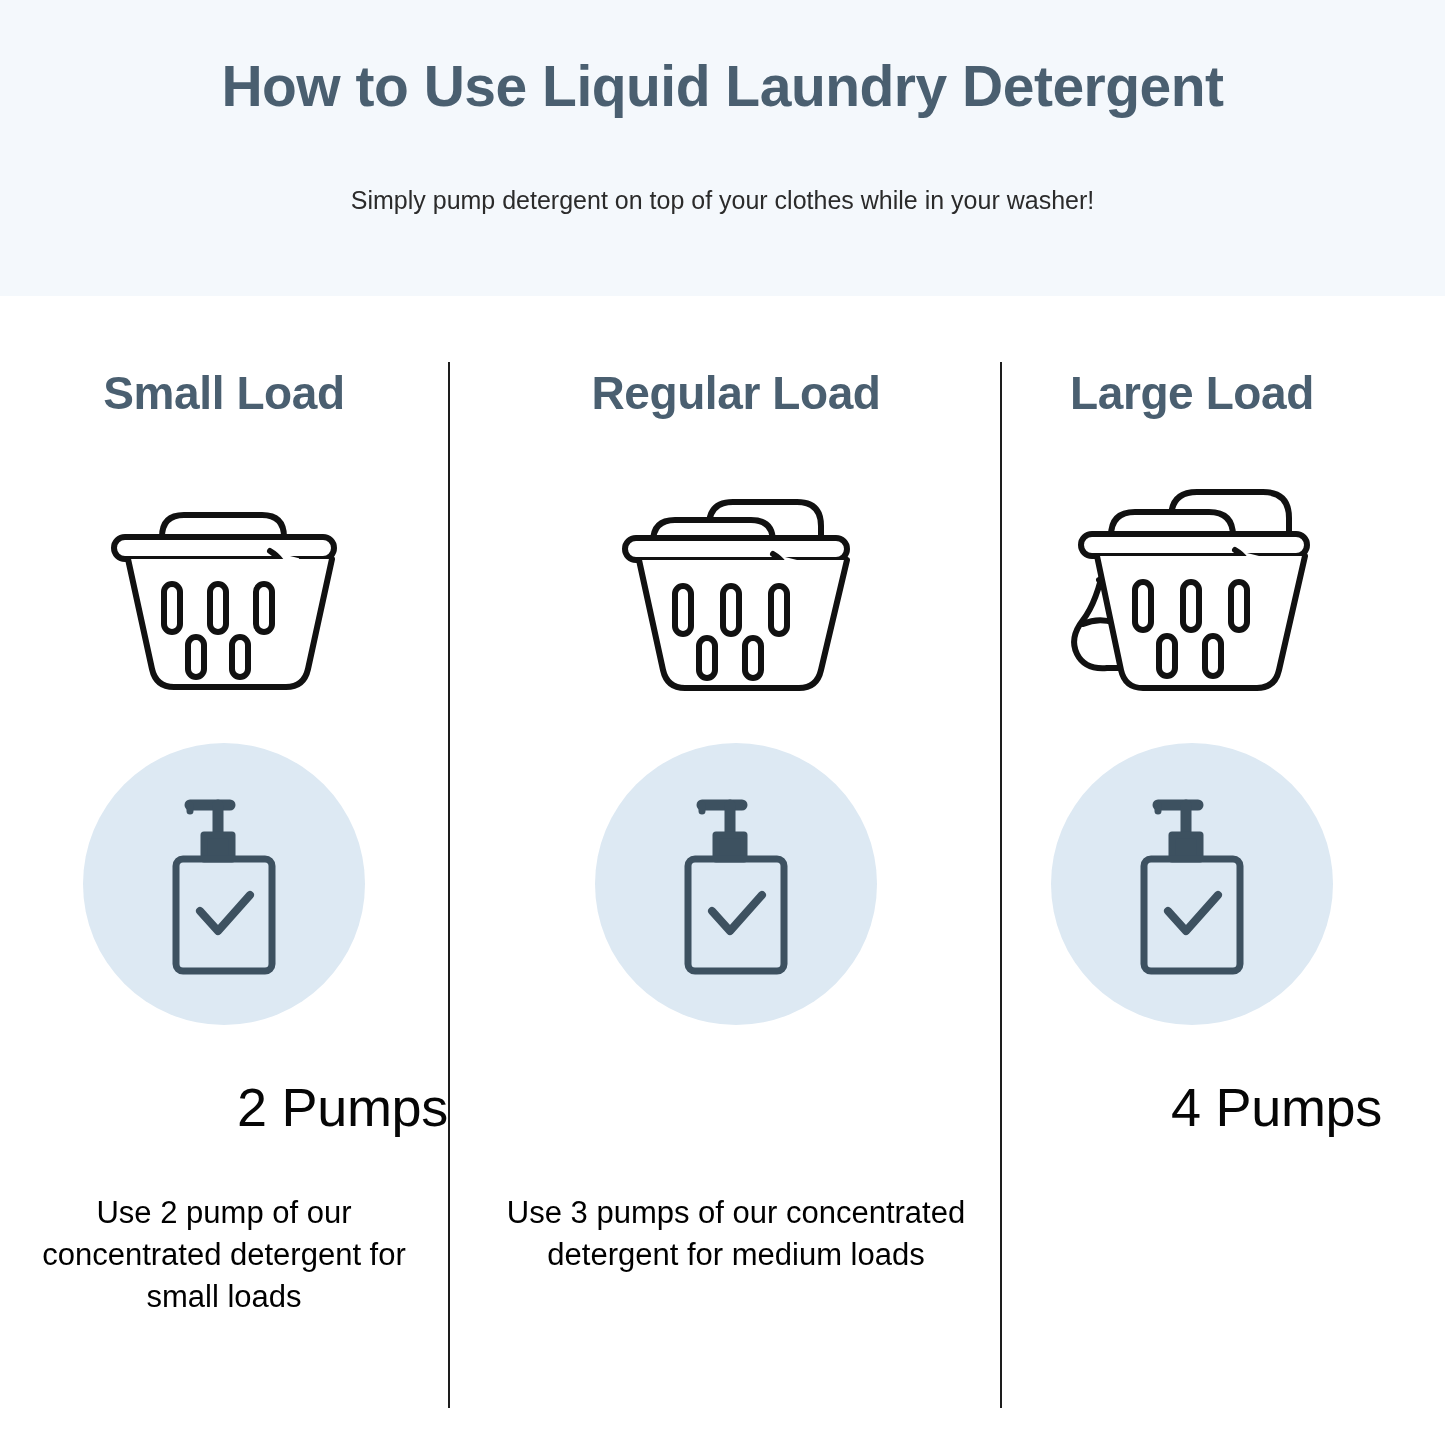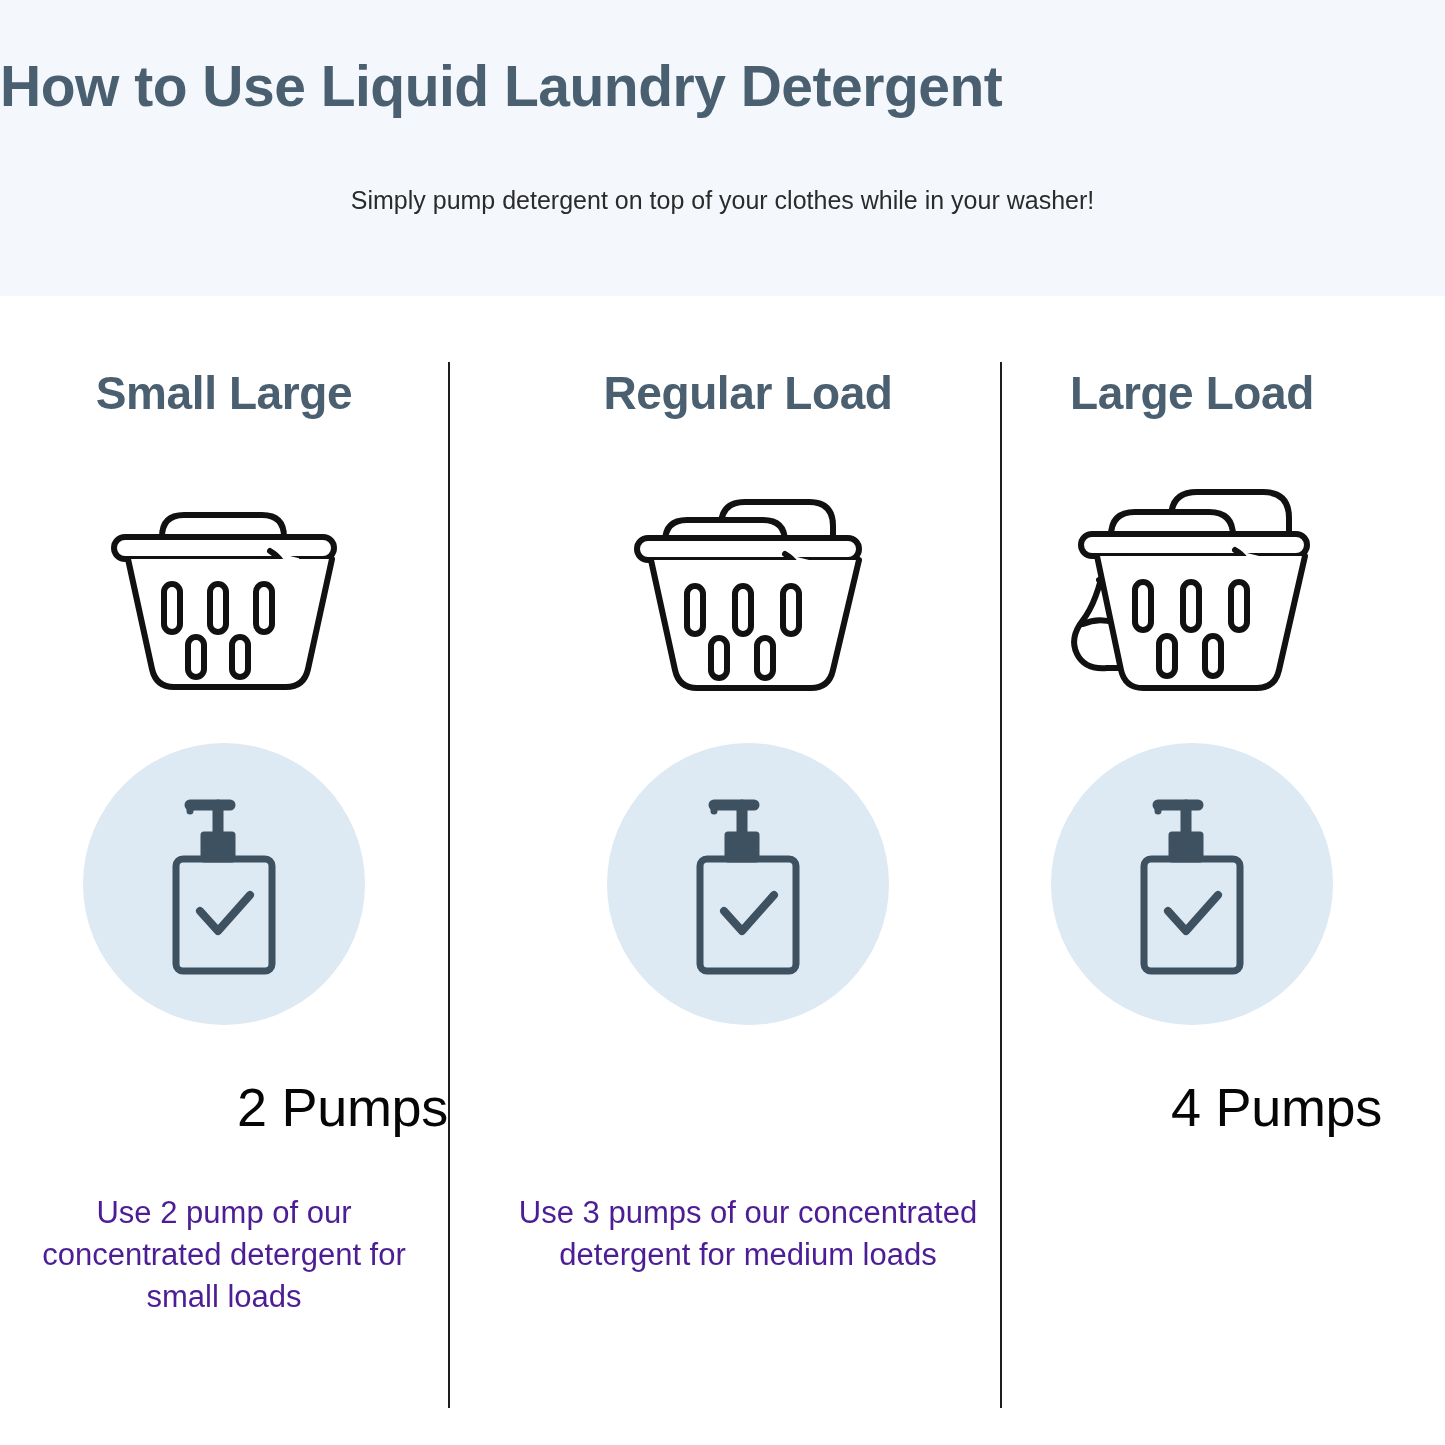--- a/index.html
+++ b/index.html
@@ -29,21 +29,21 @@
     width: 1445px;
     height: 296px;
     background: #f4f8fc;
     box-sizing: border-box;
   }
   .header-title {
     position: absolute;
     left: 0;
     top: 54px;
     width: 1445px;
-    text-align: left;
+    text-align: center;
     font-size: 57px;
     font-weight: bold;
     letter-spacing: -0.5px;
     color: #4a5f70;
     line-height: 1.15;
     white-space: nowrap;
   }
   .header-subtitle {
     position: absolute;
     left: 0;
@@ -75,21 +75,21 @@
   .divider.d1 { left: 448px; }
   .divider.d2 { left: 1000px; }
 
   .col {
     position: absolute;
     top: 0;
     width: 448px;
     height: 1149px;
   }
   .col-1 { left: 0px;   width: 448px; }
-  .col-2 { left: 450px; width: 572px; padding-left: 24px; }
+  .col-2 { left: 450px; width: 572px; }
   .col-3 { left: 1002px; width: 380px; }
 
   .col-title {
     position: absolute;
     top: 72px;
     left: 0;
     width: 100%;
     text-align: center;
     font-size: 46px;
     font-weight: bold;
@@ -148,21 +148,21 @@
   }
 
   .pump-desc {
     position: absolute;
     top: 896px;
     left: 0;
     width: 100%;
     text-align: center;
     font-size: 31px;
     font-weight: 400;
-    color: #4c1d95;
+    color: #000000;
     line-height: 1.35;
     padding: 0 16px;
     box-sizing: border-box;
   }
 </style>
 </head>
 <body>
 
 <div class="page">
 
@@ -170,21 +170,21 @@
     <div class="header-title">How to Use Liquid Laundry Detergent</div>
     <div class="header-subtitle">Simply pump detergent on top of your clothes while in your washer!</div>
   </div>
 
   <div class="columns">
 
     <div class="divider d1"></div>
     <div class="divider d2"></div>
 
     <div class="col col-1">
-      <div class="col-title">Small Large</div>
+      <div class="col-title">Small Load</div>
 
       <div class="basket-wrap">
         <svg width="240" height="215" viewBox="0 0 240 215" fill="none" stroke="#111111" stroke-width="6" stroke-linecap="round" stroke-linejoin="round">
 
           <path d="M58 58 q0 -22 22 -22 h78 q22 0 22 22 v16 H58 Z" fill="#ffffff"></path>
 
           <rect x="10" y="58" width="220" height="22" rx="11" fill="#ffffff"></rect>
 
           <path d="M62 80 h94 v44 H62 Z" fill="#ffffff"></path>
 

